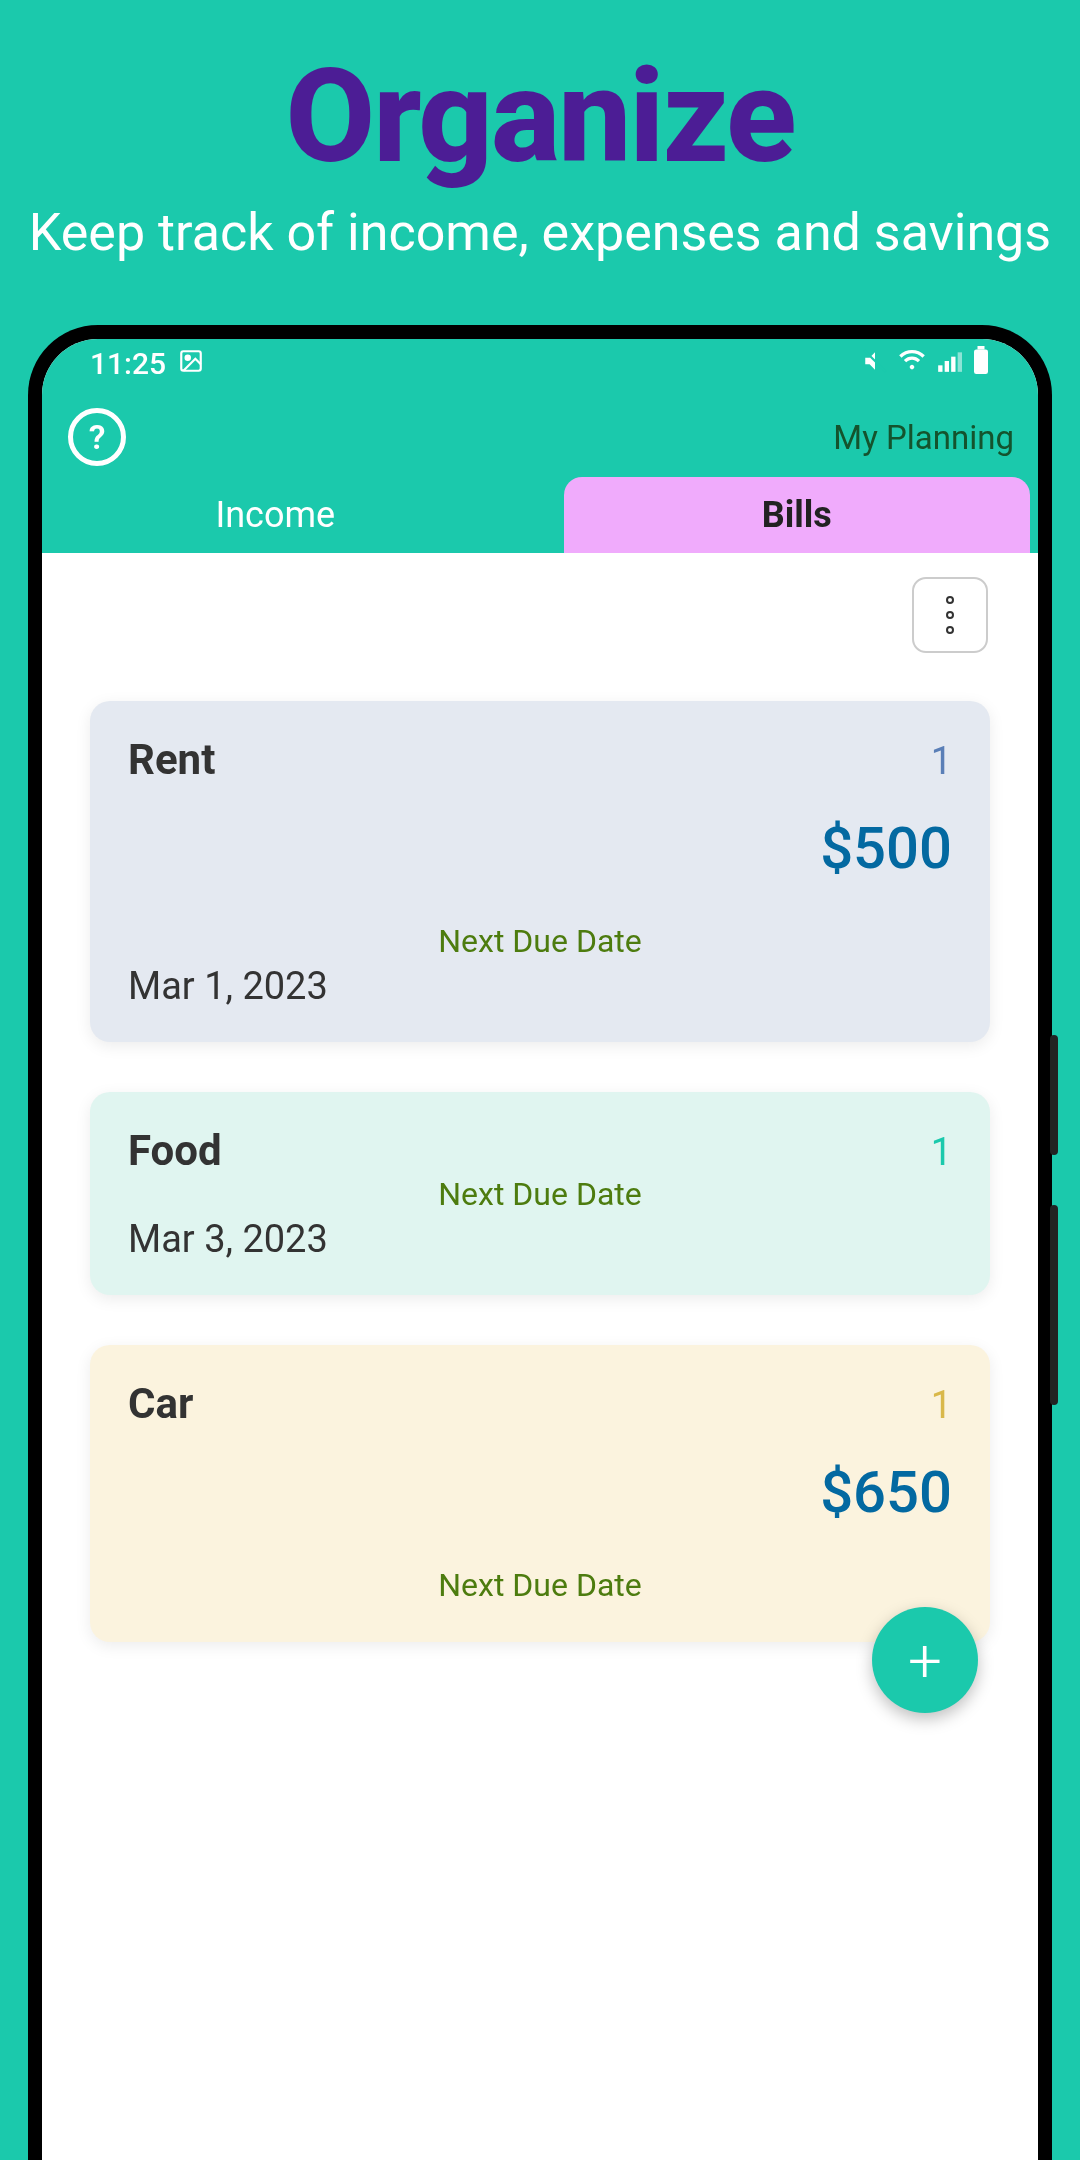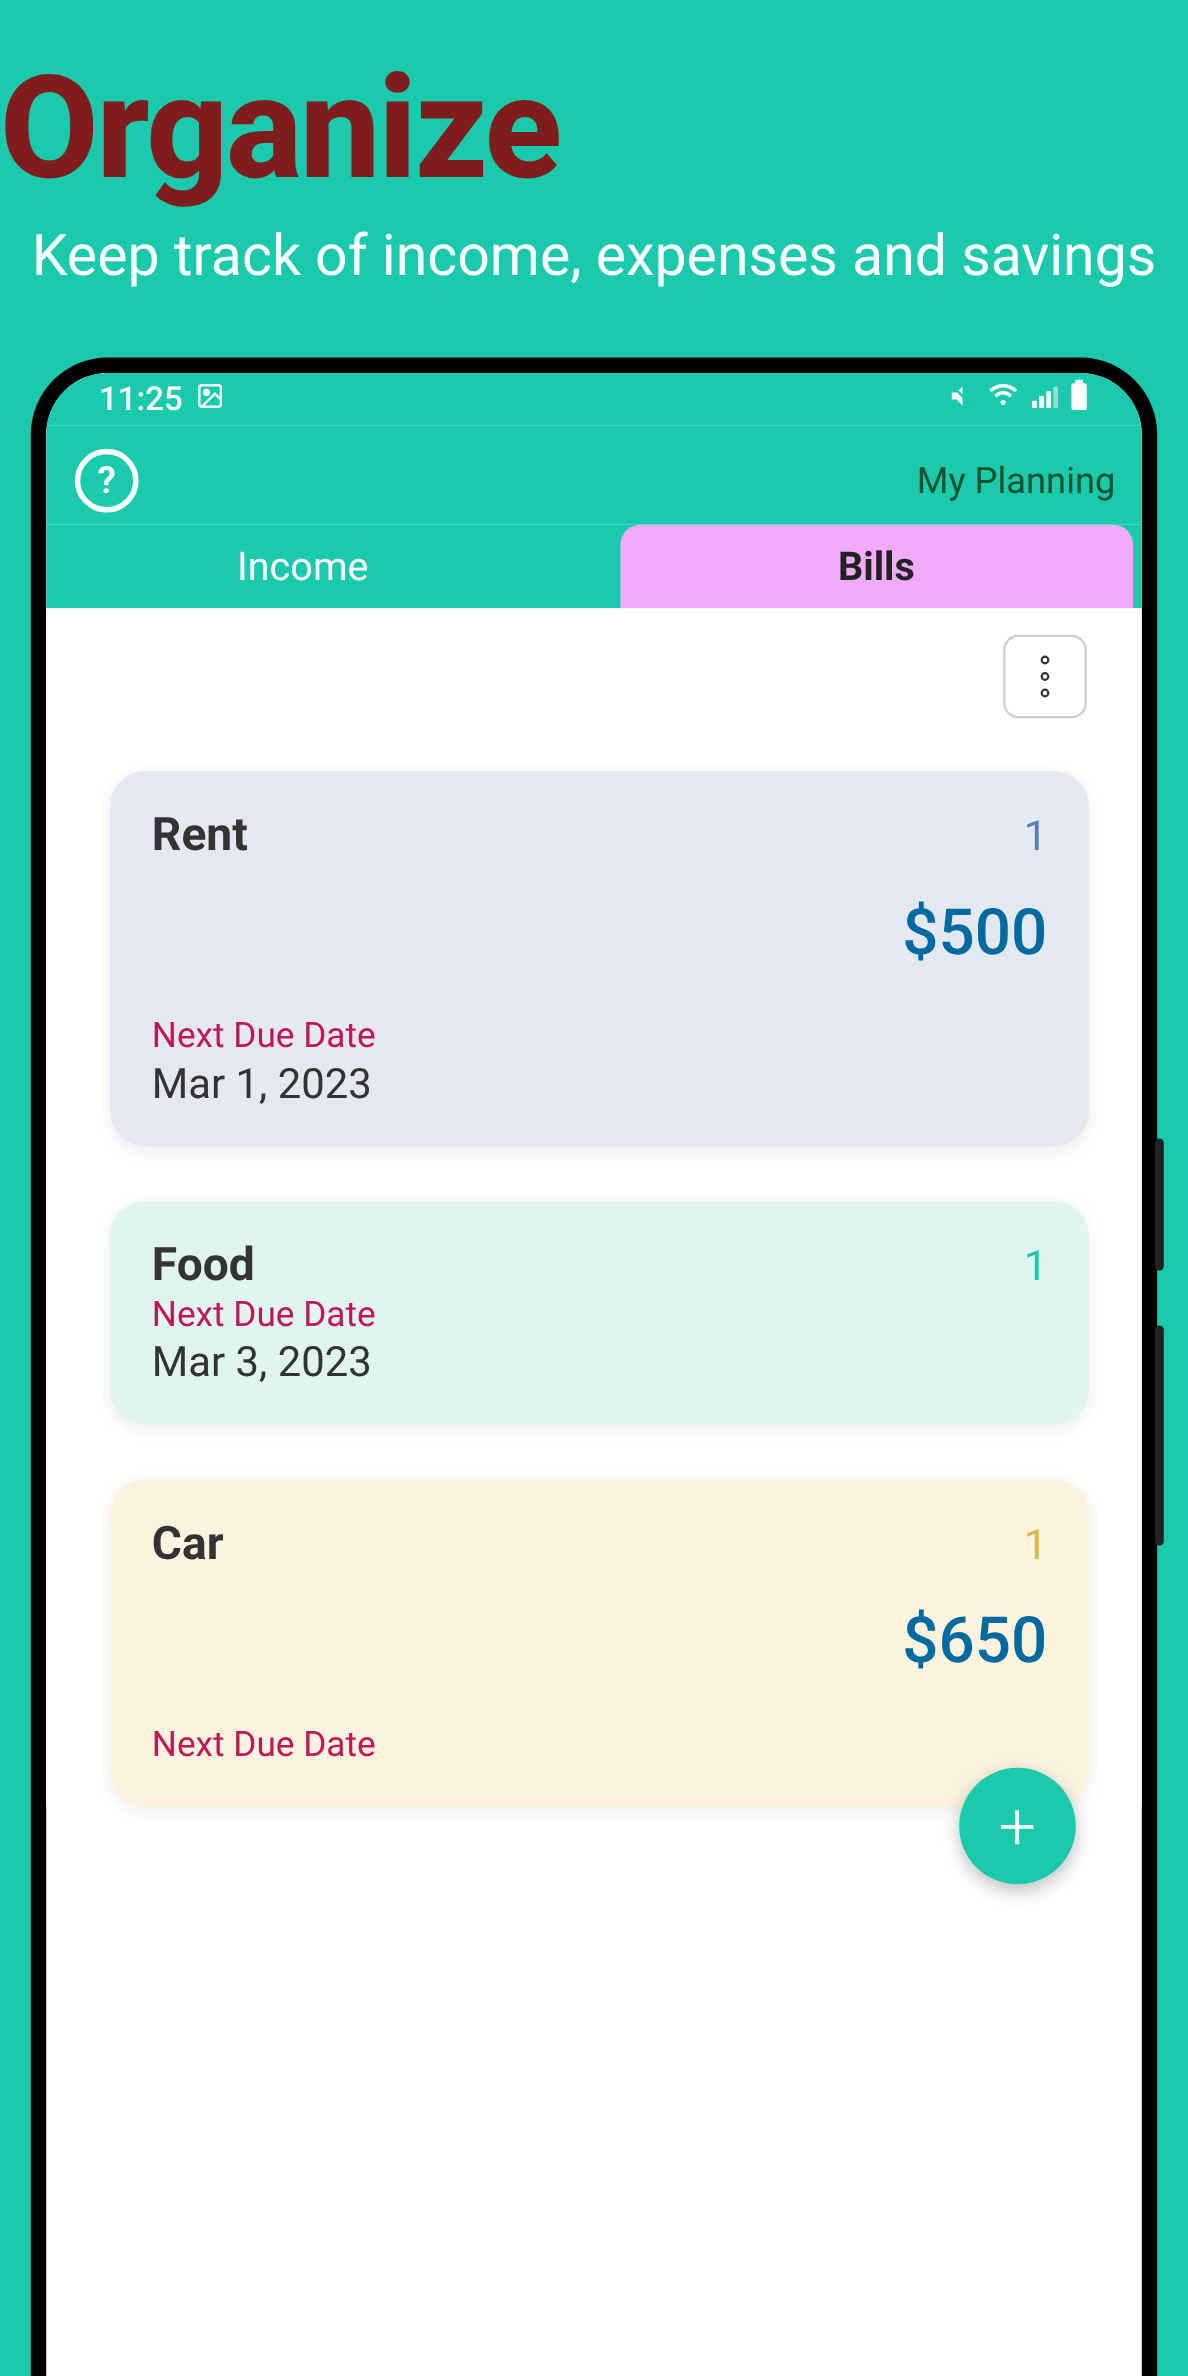--- a/index.html
+++ b/index.html
@@ -5,21 +5,22 @@
   * { margin: 0; padding: 0; box-sizing: border-box; }
   body {
     width: 1080px;
     height: 2160px;
     background: #1bc9ac;
     font-family: -apple-system, BlinkMacSystemFont, "Segoe UI", Roboto, sans-serif;
     overflow: hidden;
     position: relative;
   }
   .hero-title {
-    color: #7f1d1d;
+    text-align: center;
+    color: #4c1d95;
     font-size: 130px;
     font-weight: 800;
     letter-spacing: -2px;
     margin-top: 40px;
   }
   .hero-subtitle {
     text-align: center;
     color: #fff;
     font-size: 52px;
     font-weight: 400;
@@ -134,23 +135,23 @@
   .more-dots span {
     width: 8px;
     height: 8px;
     border: 2px solid #333;
     border-radius: 50%;
   }
   .cards {
     padding-top: 120px;
   }
   .card {
-    border-radius: 32px;
+    border-radius: 20px;
     padding: 34px 38px 34px 38px;
-    margin: 0 20px 50px 30px;
+    margin: 0 20px 50px 20px;
     box-shadow: 0 4px 16px rgba(0,0,0,0.08);
   }
   .card-header {
     display: flex;
     justify-content: space-between;
     align-items: baseline;
   }
   .card-title {
     font-size: 42px;
     font-weight: 700;
@@ -162,22 +163,23 @@
   }
   .card-amount {
     text-align: right;
     font-size: 58px;
     font-weight: 500;
     color: #0369a1;
     margin: 30px 0 40px 0;
   }
   .card-due-label {
     font-size: 32px;
-    color: #be185d;
+    color: #4d7c0f;
     margin-bottom: 4px;
+    text-align: center;
   }
   .card-due-date {
     font-size: 38px;
     color: #333;
     font-weight: 400;
   }
   .fab {
     position: absolute;
     right: 60px;
     bottom: auto;

